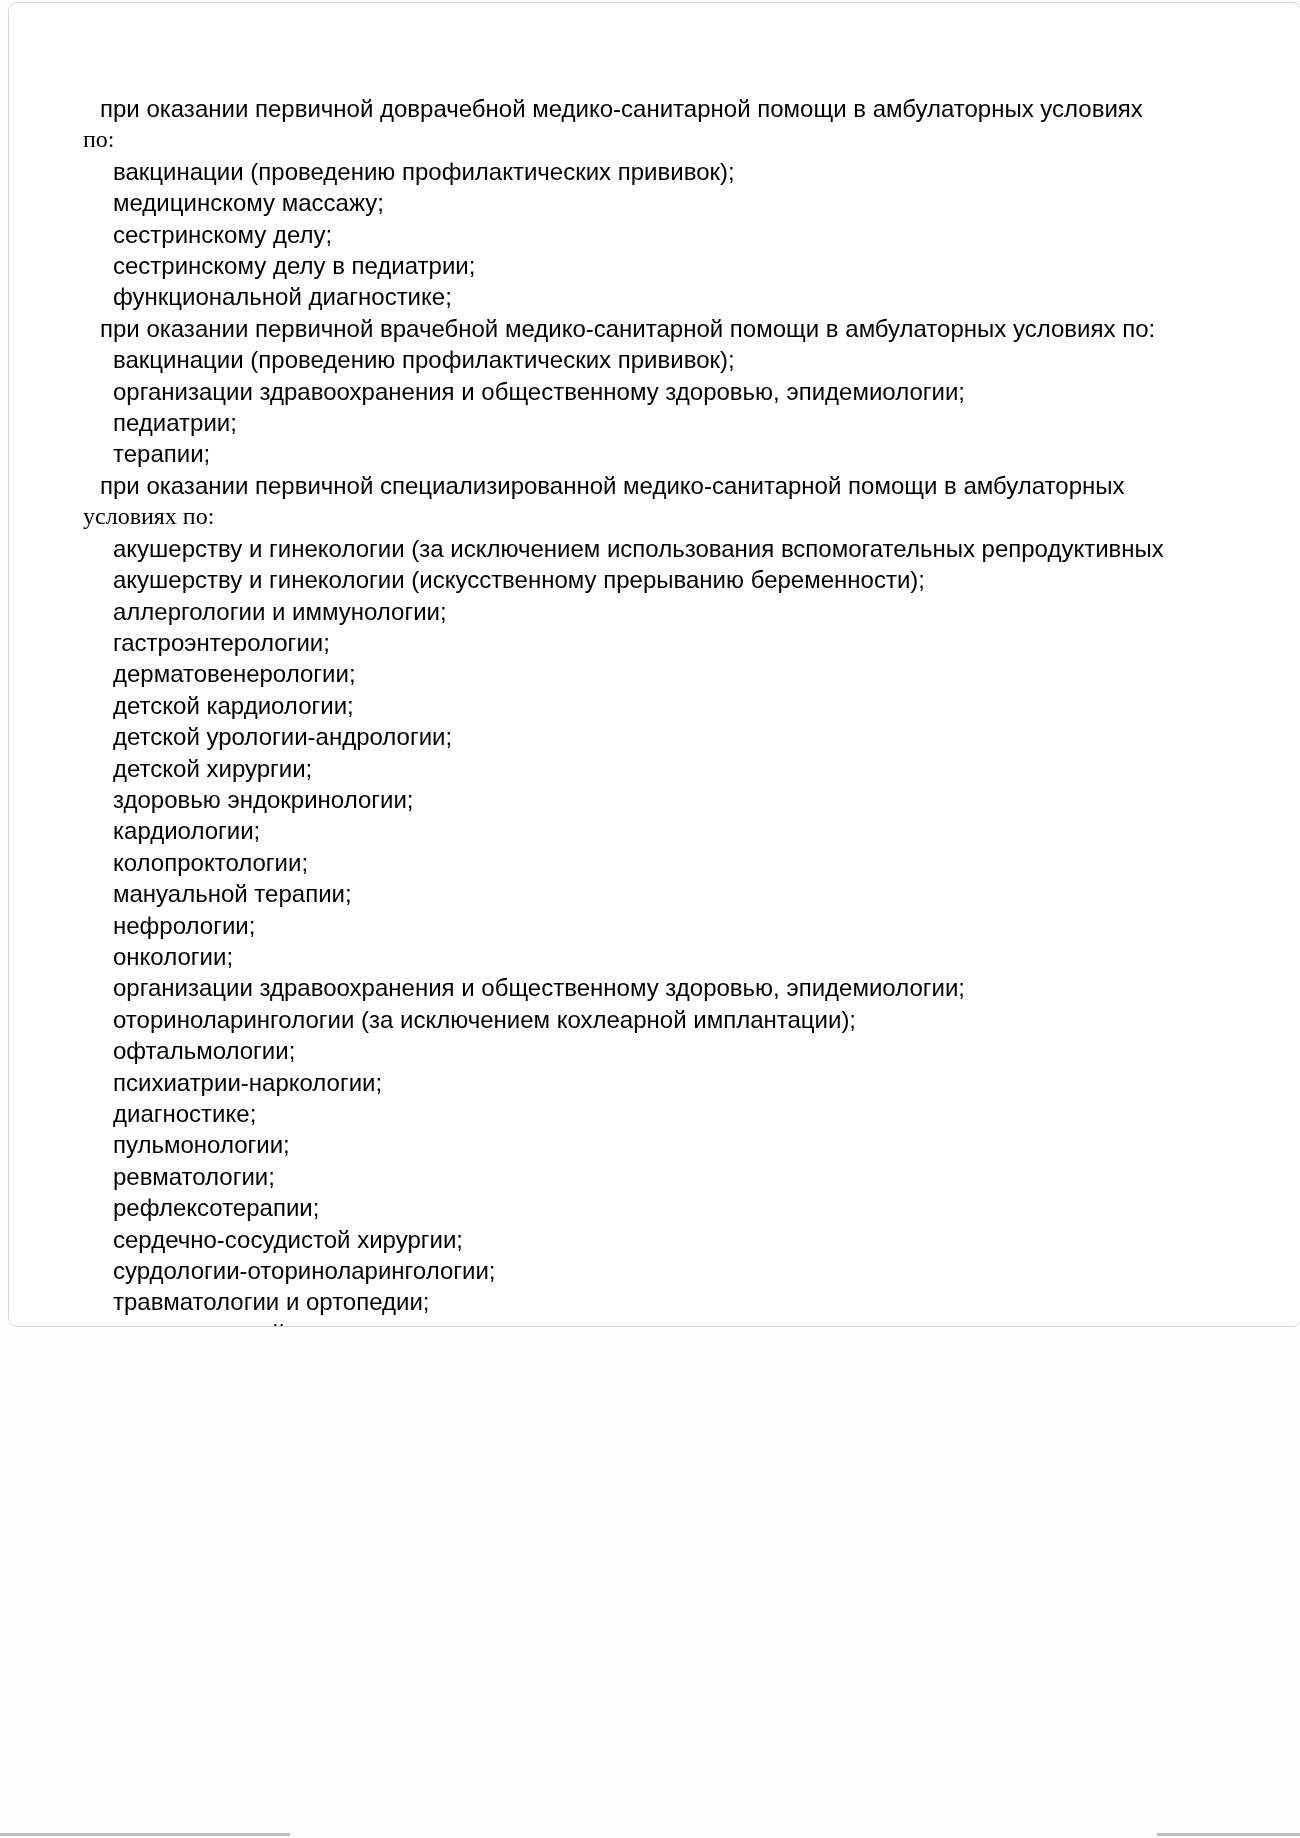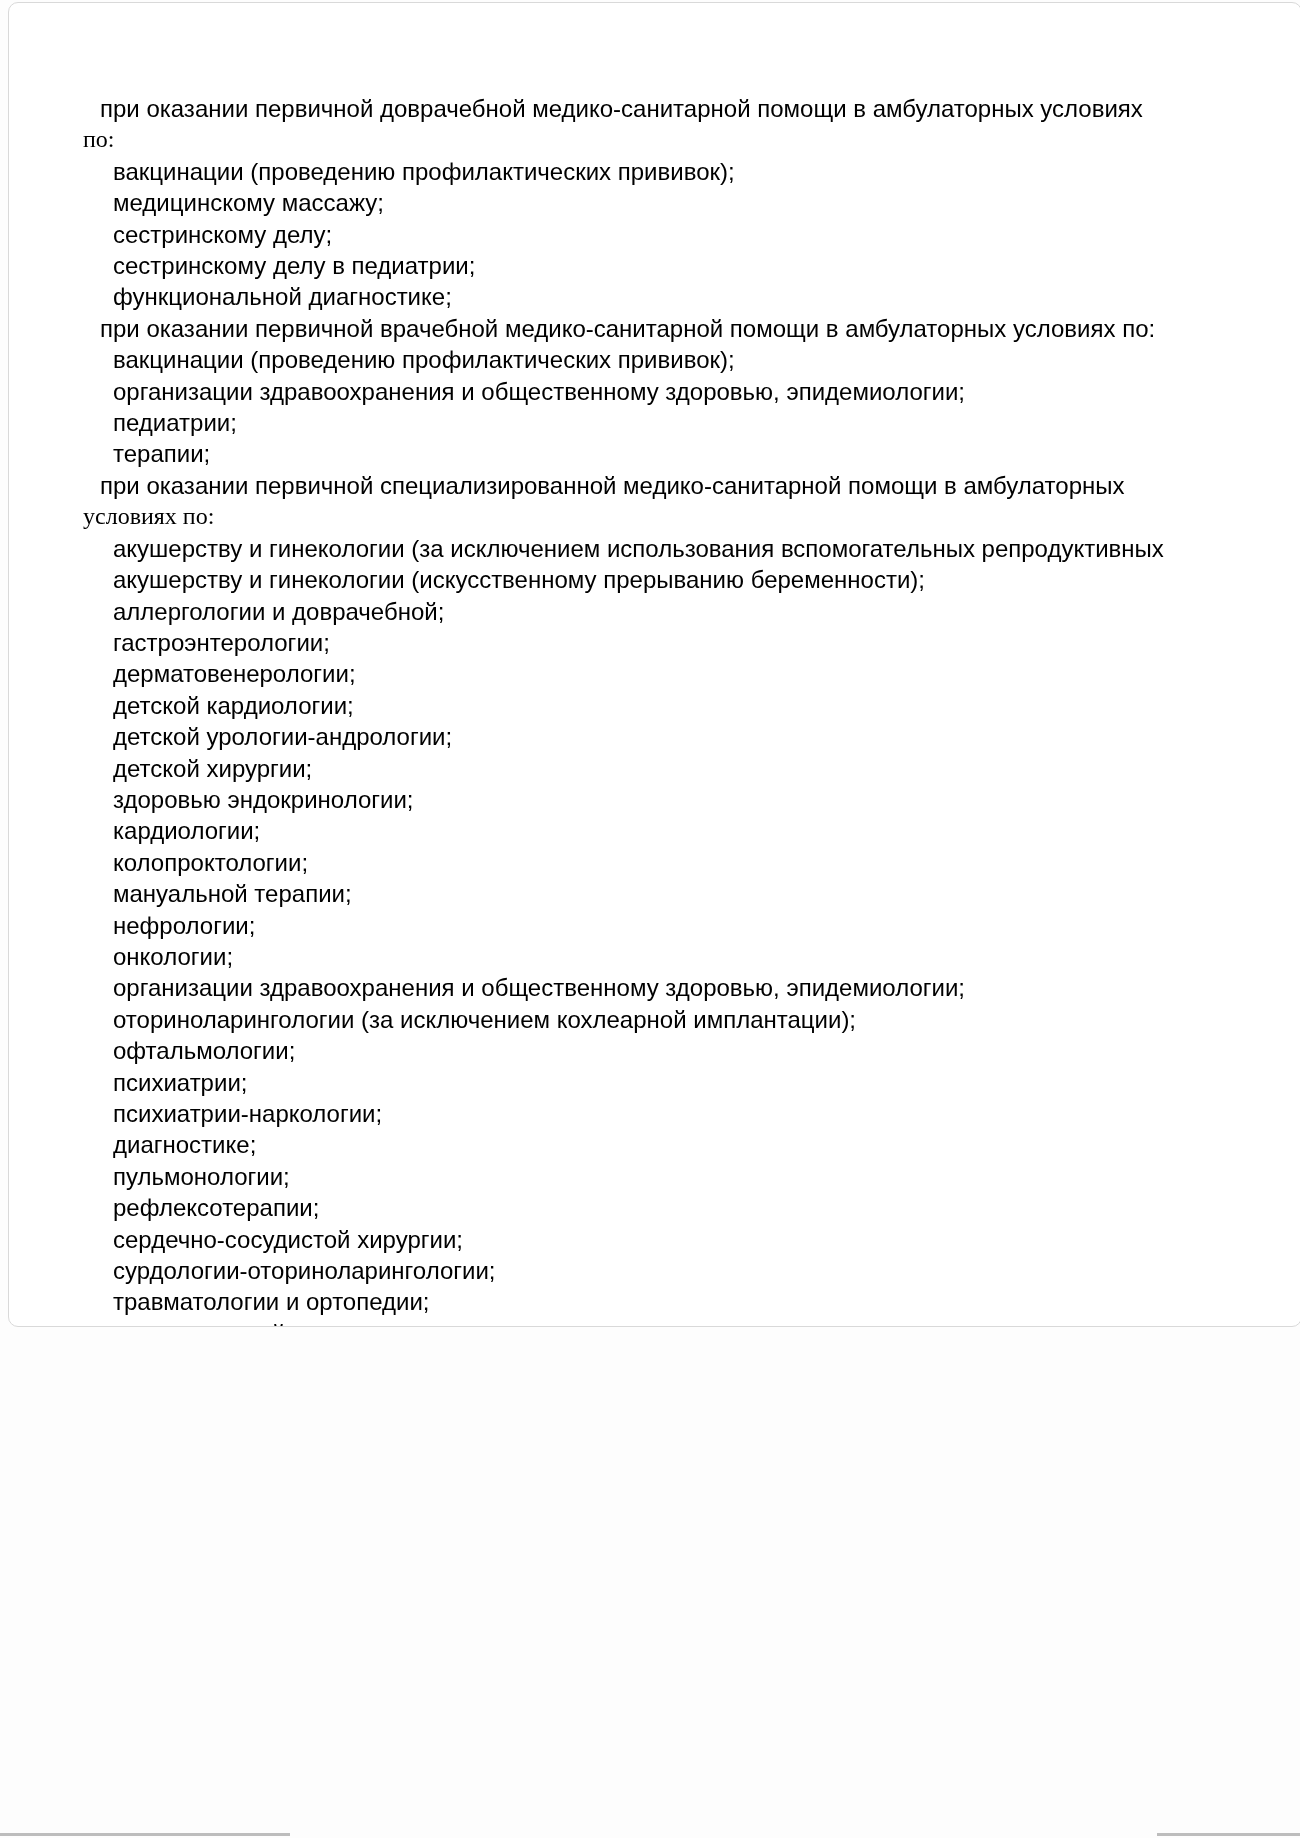--- a/index.html
+++ b/index.html
@@ -67,39 +67,39 @@
         <div class="text-line indent-item">функциональной диагностике;</div>
         <div class="text-line indent-para">при оказании первичной врачебной медико-санитарной помощи в амбулаторных условиях по:</div>
         <div class="text-line indent-item">вакцинации (проведению профилактических прививок);</div>
         <div class="text-line indent-item">организации здравоохранения и общественному здоровью, эпидемиологии;</div>
         <div class="text-line indent-item">педиатрии;</div>
         <div class="text-line indent-item">терапии;</div>
         <div class="text-line indent-para">при оказании первичной специализированной медико-санитарной помощи в амбулаторных</div>
         <div class="text-line indent-none">условиях по:</div>
         <div class="text-line indent-item">акушерству и гинекологии (за исключением использования вспомогательных репродуктивных</div>
         <div class="text-line indent-item">акушерству и гинекологии (искусственному прерыванию беременности);</div>
-        <div class="text-line indent-item">аллергологии и доврачебной;</div>
+        <div class="text-line indent-item">аллергологии и иммунологии;</div>
         <div class="text-line indent-item">гастроэнтерологии;</div>
         <div class="text-line indent-item">дерматовенерологии;</div>
         <div class="text-line indent-item">детской кардиологии;</div>
         <div class="text-line indent-item">детской урологии-андрологии;</div>
         <div class="text-line indent-item">детской хирургии;</div>
         <div class="text-line indent-item">здоровью эндокринологии;</div>
         <div class="text-line indent-item">кардиологии;</div>
         <div class="text-line indent-item">колопроктологии;</div>
         <div class="text-line indent-item">мануальной терапии;</div>
         <div class="text-line indent-item">нефрологии;</div>
         <div class="text-line indent-item">онкологии;</div>
         <div class="text-line indent-item">организации здравоохранения и общественному здоровью, эпидемиологии;</div>
         <div class="text-line indent-item">оториноларингологии (за исключением кохлеарной имплантации);</div>
         <div class="text-line indent-item">офтальмологии;</div>
-        <div class="text-line indent-item">психиатрии;</div>
         <div class="text-line indent-item">психиатрии-наркологии;</div>
         <div class="text-line indent-item">диагностике;</div>
         <div class="text-line indent-item">пульмонологии;</div>
+        <div class="text-line indent-item">ревматологии;</div>
         <div class="text-line indent-item">рефлексотерапии;</div>
         <div class="text-line indent-item">сердечно-сосудистой хирургии;</div>
         <div class="text-line indent-item">сурдологии-оториноларингологии;</div>
         <div class="text-line indent-item">травматологии и ортопедии;</div>
         <div class="text-line indent-item">ультразвуковой диагностике;</div>
         <div class="text-line indent-item">урологии;</div>
       </div>
   </div>
   <div class="bottom-divider seg-left"></div>
   <div class="bottom-divider seg-right"></div>

